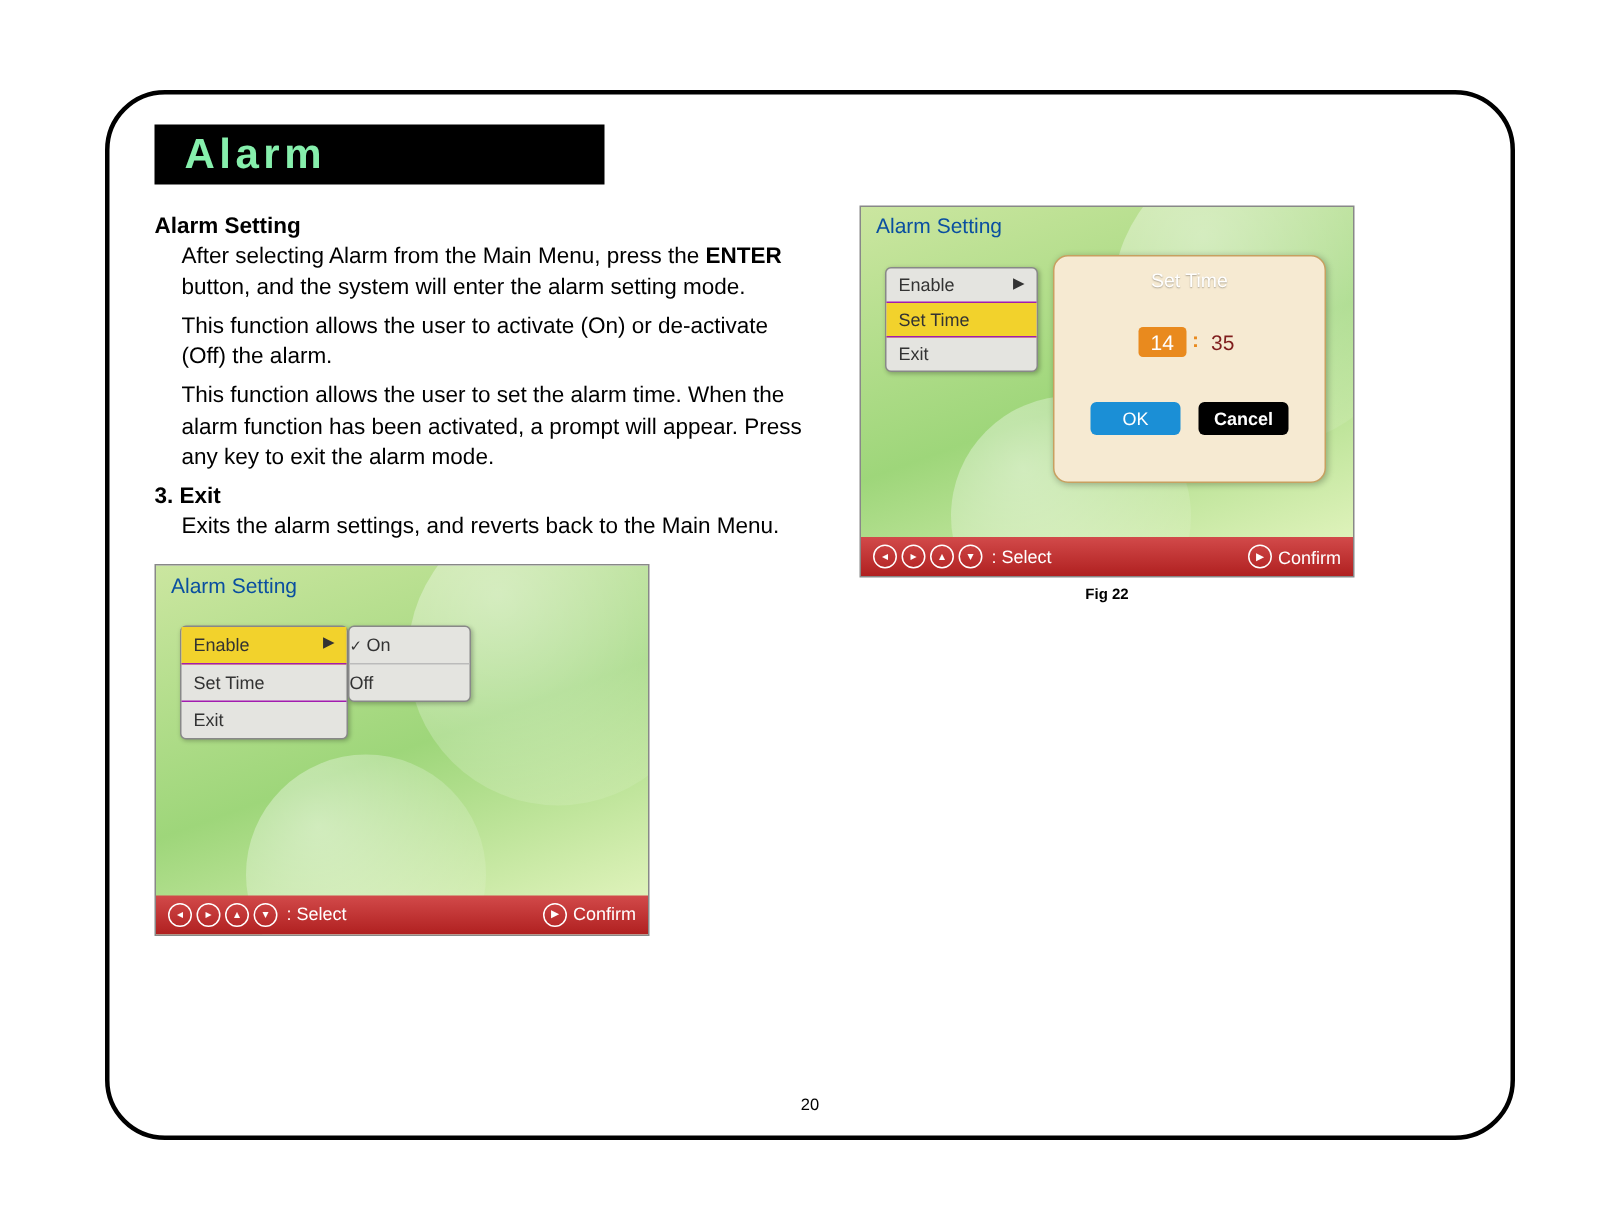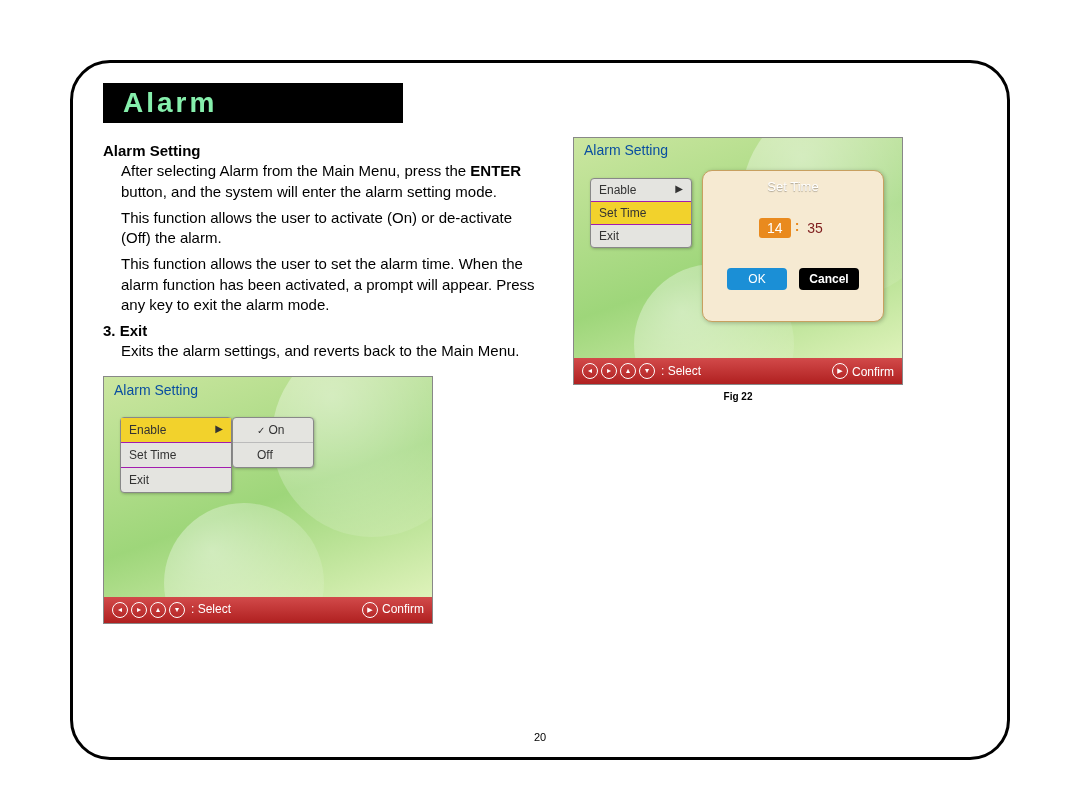--- a/index.html
+++ b/index.html
@@ -103,21 +103,21 @@
   .submenu-box {
     position: absolute;
     top: 40px; left: 128px;
     width: 80px;
     background: #e4e4e0;
     border: 1px solid #888;
     border-radius: 4px;
     box-shadow: 1px 1px 3px rgba(0,0,0,0.25);
   }
   .submenu-item {
-    padding: 4px 24px;
+    padding: 4px 0;
     border-bottom: 1px solid #bbb;
   }
   .submenu-item:last-child { border-bottom: none; }
   .check { color: #333; margin-right: 3px; font-size: 10px;}
 
   .settime-panel {
     position: absolute;
     top: 32px; left: 128px;
     width: 180px;
     height: 150px;

